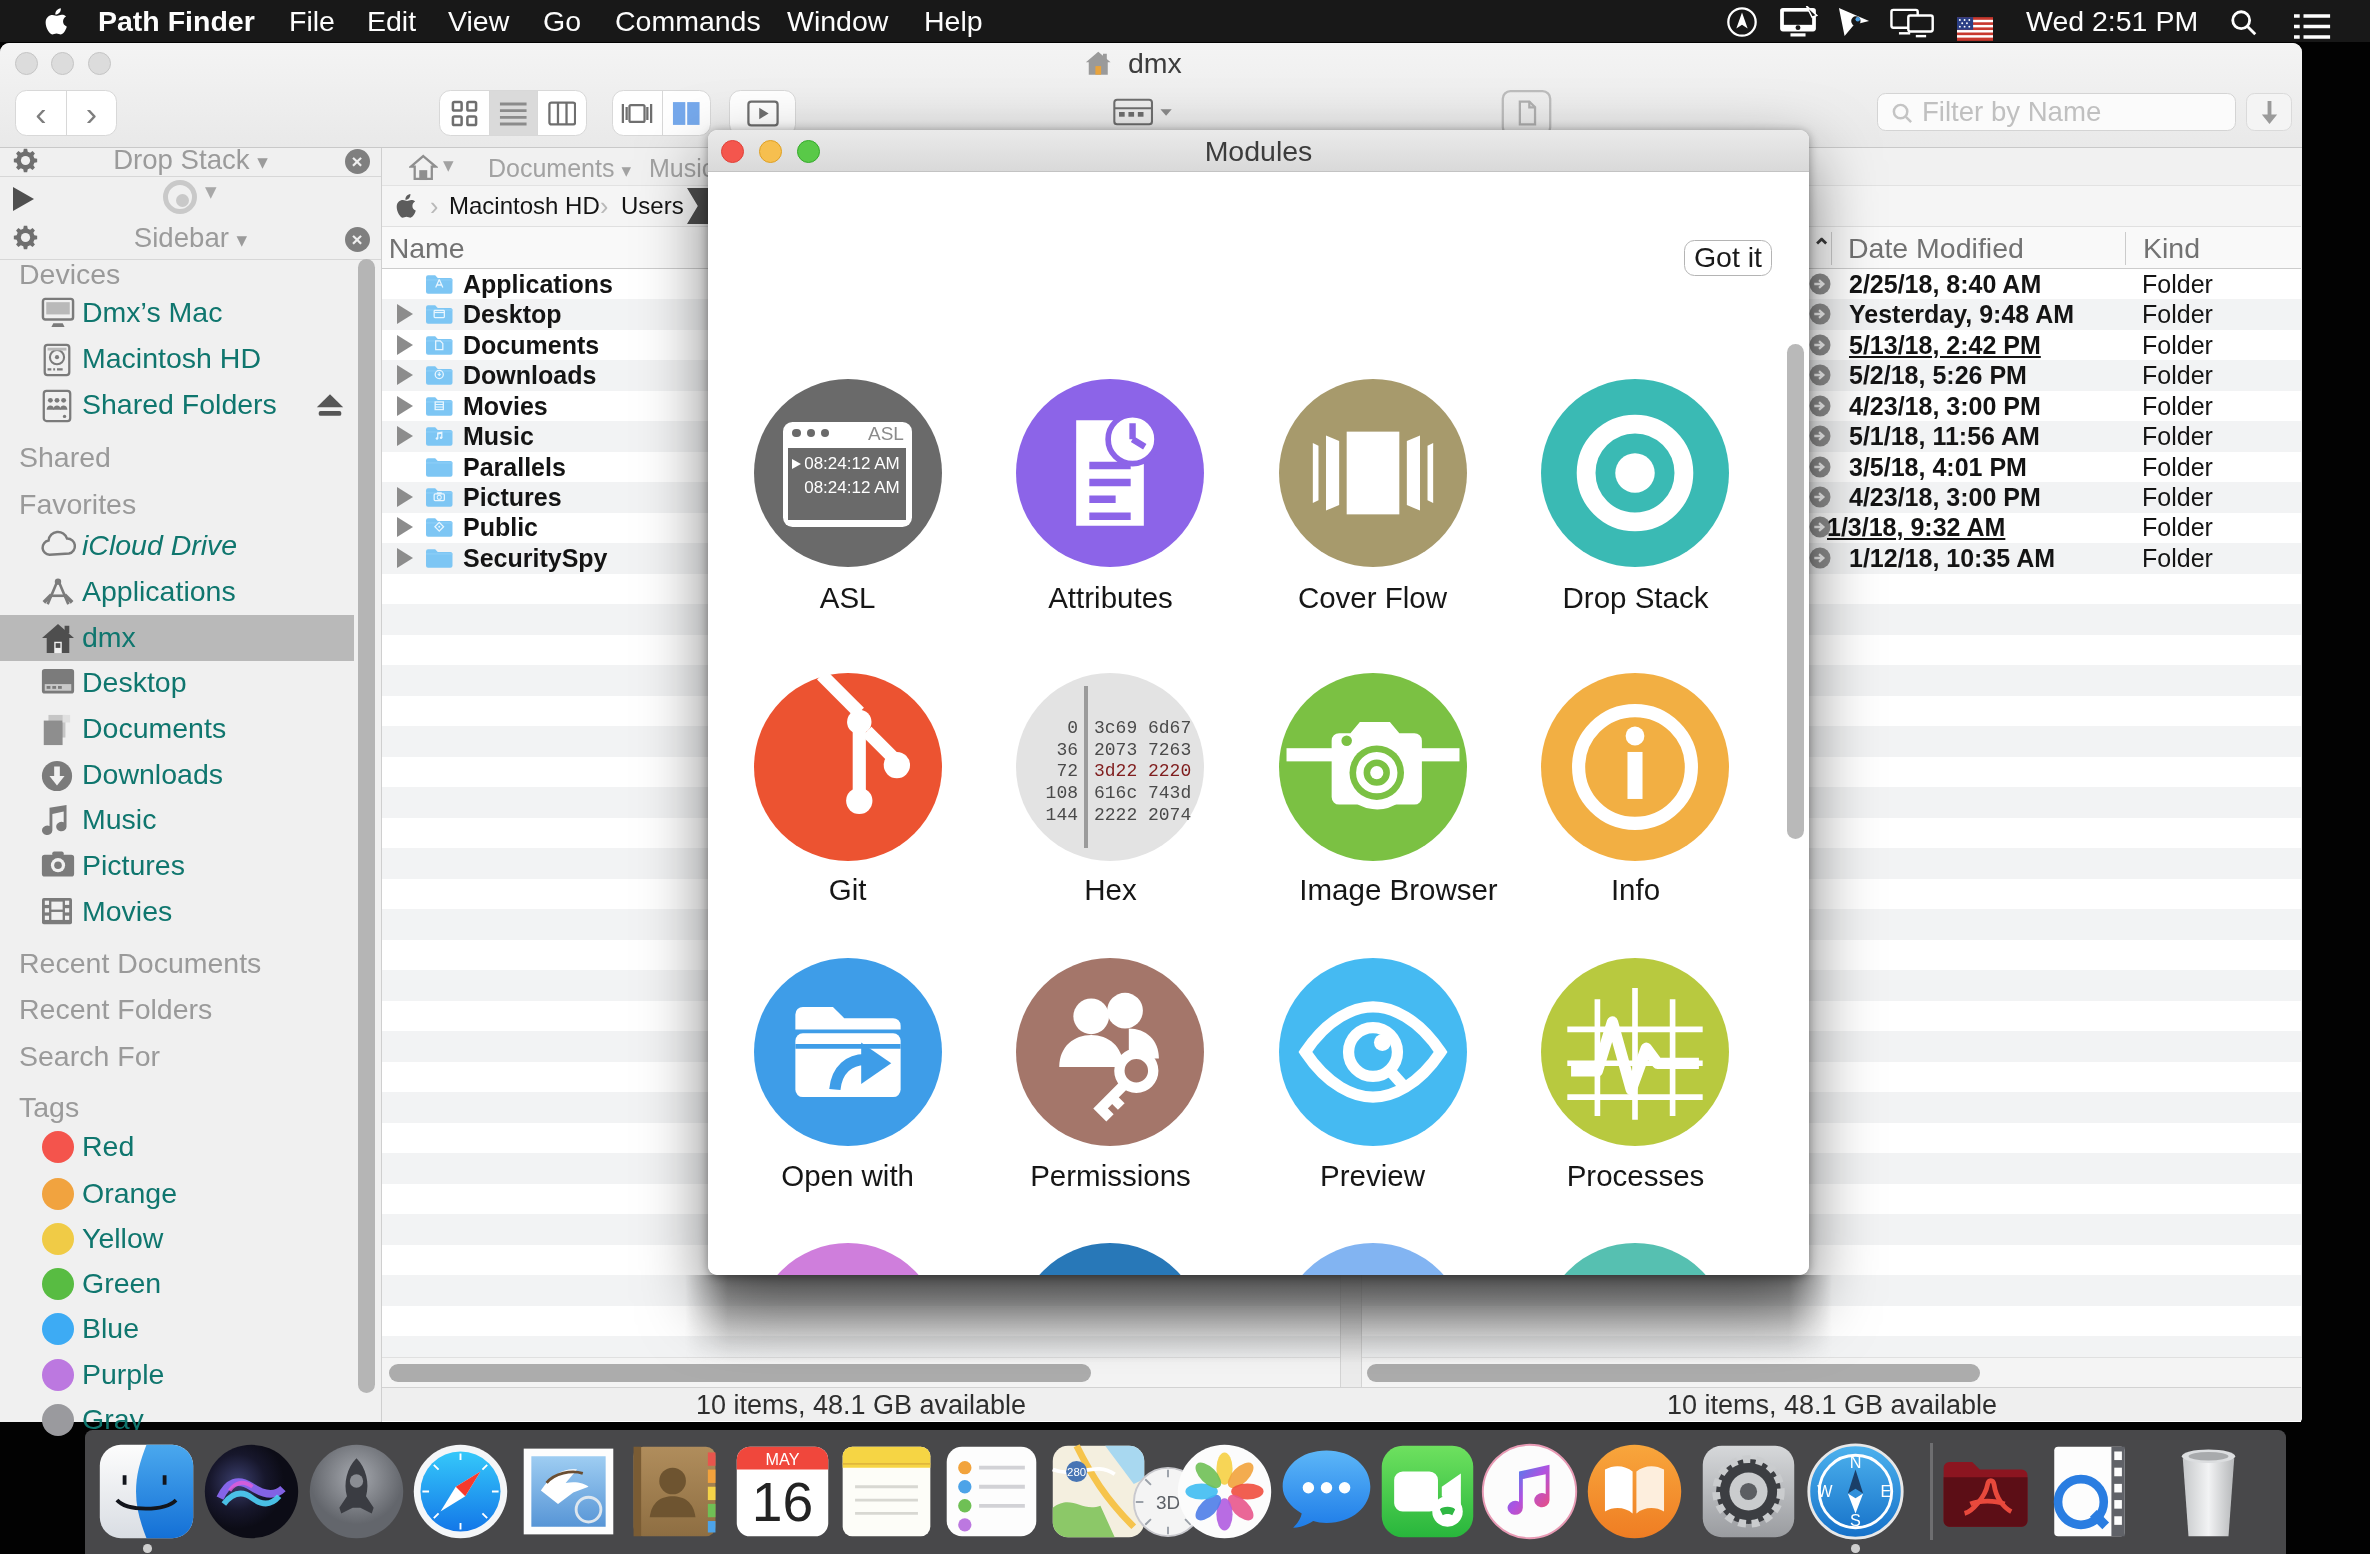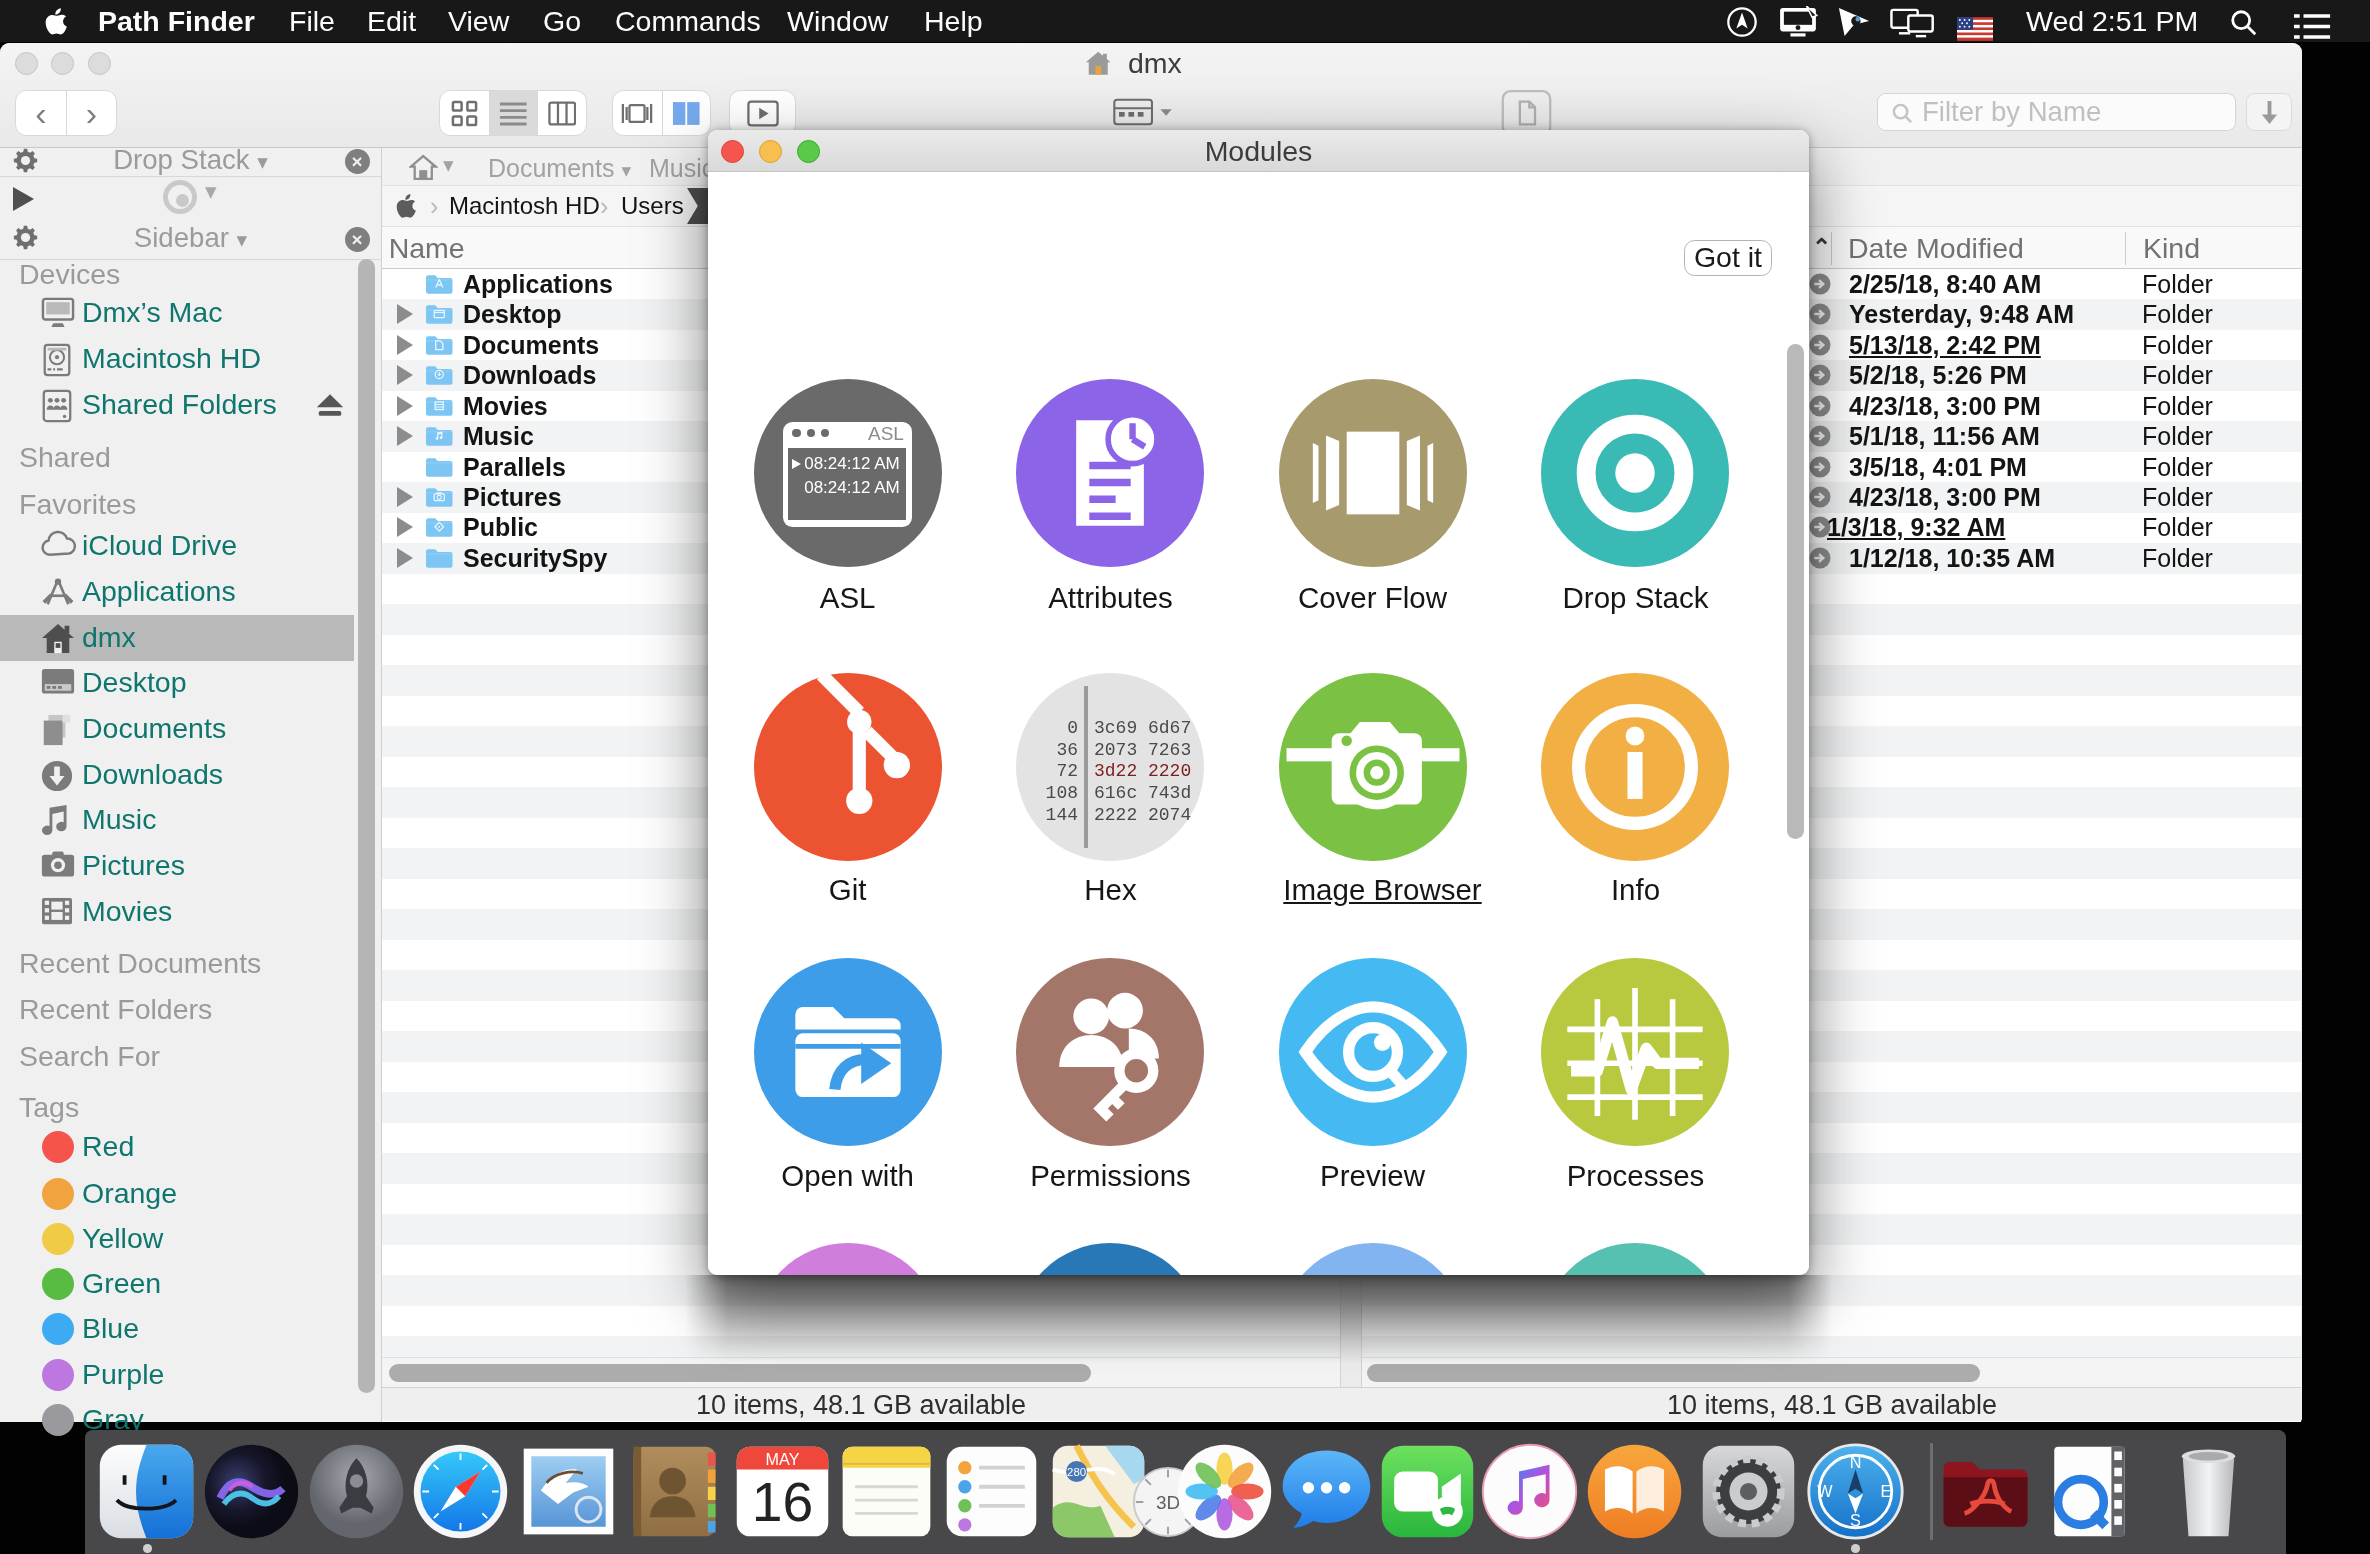--- a/index.html
+++ b/index.html
@@ -276,21 +276,21 @@
 <div class="abs" style="left:314px;top:244px;"><svg width="32" height="25" viewBox="0 0 34 26">
             <path d="M17 2 L31 16 H3 Z" fill="#565656"></path>
             <rect x="5" y="20" width="24" height="5" rx="2" fill="#565656"></rect>
           </svg></div>
 <div class="hdr" style="top:293px;">Shared</div>
 <div class="hdr" style="top:340px;">Favorites</div>
 <div class="abs" style="left:0;top:467px;width:354px;height:46px;background:#b9b9b9;"></div>
 <div class="sicon" style="top:382px;"><svg width="38" height="28.5" viewBox="0 0 40 30">
             <path d="M10 26 a7.5 7.5 0 0 1 -1-14.9 A10 10 0 0 1 28.5 9 a8 8 0 0 1 2 15.8 Z" fill="none" stroke="#7b7b7b" stroke-width="2.6"></path>
           </svg></div>
-<div class="sitem" style="top:381px;">iCloud Drive</div>
+<div class="sitem" style="top:381px;font-style:italic;">iCloud Drive</div>
 <div class="sicon" style="top:428px;"><svg width="36" height="32" viewBox="0 0 38 34">
             <g stroke="#7b7b7b" stroke-width="2.8" fill="none">
               <path d="M19 4 L8 30 M19 4 L30 30"></path>
               <path d="M12 21 h14"></path>
             </g>
             <g stroke="#7b7b7b" stroke-width="4">
               <path d="M4 28 L12 20"></path>
               <path d="M34 28 L26 20"></path>
             </g>
             <circle cx="19" cy="6" r="3.4" fill="#7b7b7b"></circle>
@@ -667,21 +667,21 @@
 <div class="mod" style="left:571px;top:501px;background:#7bc143;overflow:hidden;">
 <svg width="188" height="188" viewBox="0 0 100 100">
 <rect x="4" y="40" width="92" height="7" fill="#fff"></rect>
 <path d="M28 36 a4 4 0 0 1 4-4 h6 l5-6 h16 l5 6 h8 a4 4 0 0 1 4 4 v30 a4 4 0 0 1 -4 4 H32 a4 4 0 0 1 -4-4 Z" fill="#fff"></path>
 <circle cx="52" cy="53" r="14.5" fill="#7bc143"></circle>
 <circle cx="52" cy="53" r="9" fill="none" stroke="#fff" stroke-width="4"></circle>
 <circle cx="52" cy="53" r="3.5" fill="#fff"></circle>
 <path d="M38 64 a18.5 18.5 0 0 0 25 3" fill="none" stroke="#fff" stroke-width="4"></path>
 <circle cx="36" cy="36" r="2.8" fill="#7bc143"></circle>
           </svg></div>
-<div class="mlabel" style="left:532px;top:701px;text-decoration:underline;">Image Browser</div>
+<div class="mlabel" style="left:548px;top:701px;">Image Browser</div>
 <div class="mod" style="left:833px;top:501px;background:#f2af43;">
 <svg width="188" height="188" viewBox="0 0 100 100">
             <circle cx="50" cy="50" r="30" fill="none" stroke="#fff" stroke-width="7"></circle>
 <rect x="46" y="42" width="8" height="25" fill="#fff"></rect>
             <circle cx="50" cy="33.5" r="5" fill="#fff"></circle>
           </svg></div>
 <div class="mlabel" style="left:785px;top:701px;">Info</div>
 <div class="mod" style="left:46px;top:786px;background:#3e9de8;">
 <svg width="188" height="188" viewBox="0 0 100 100">
 <path d="M22 30 a4 4 0 0 1 4-4 h16 l6 6 h26 a4 4 0 0 1 4 4 v2 H22 Z" fill="#fff"></path>

